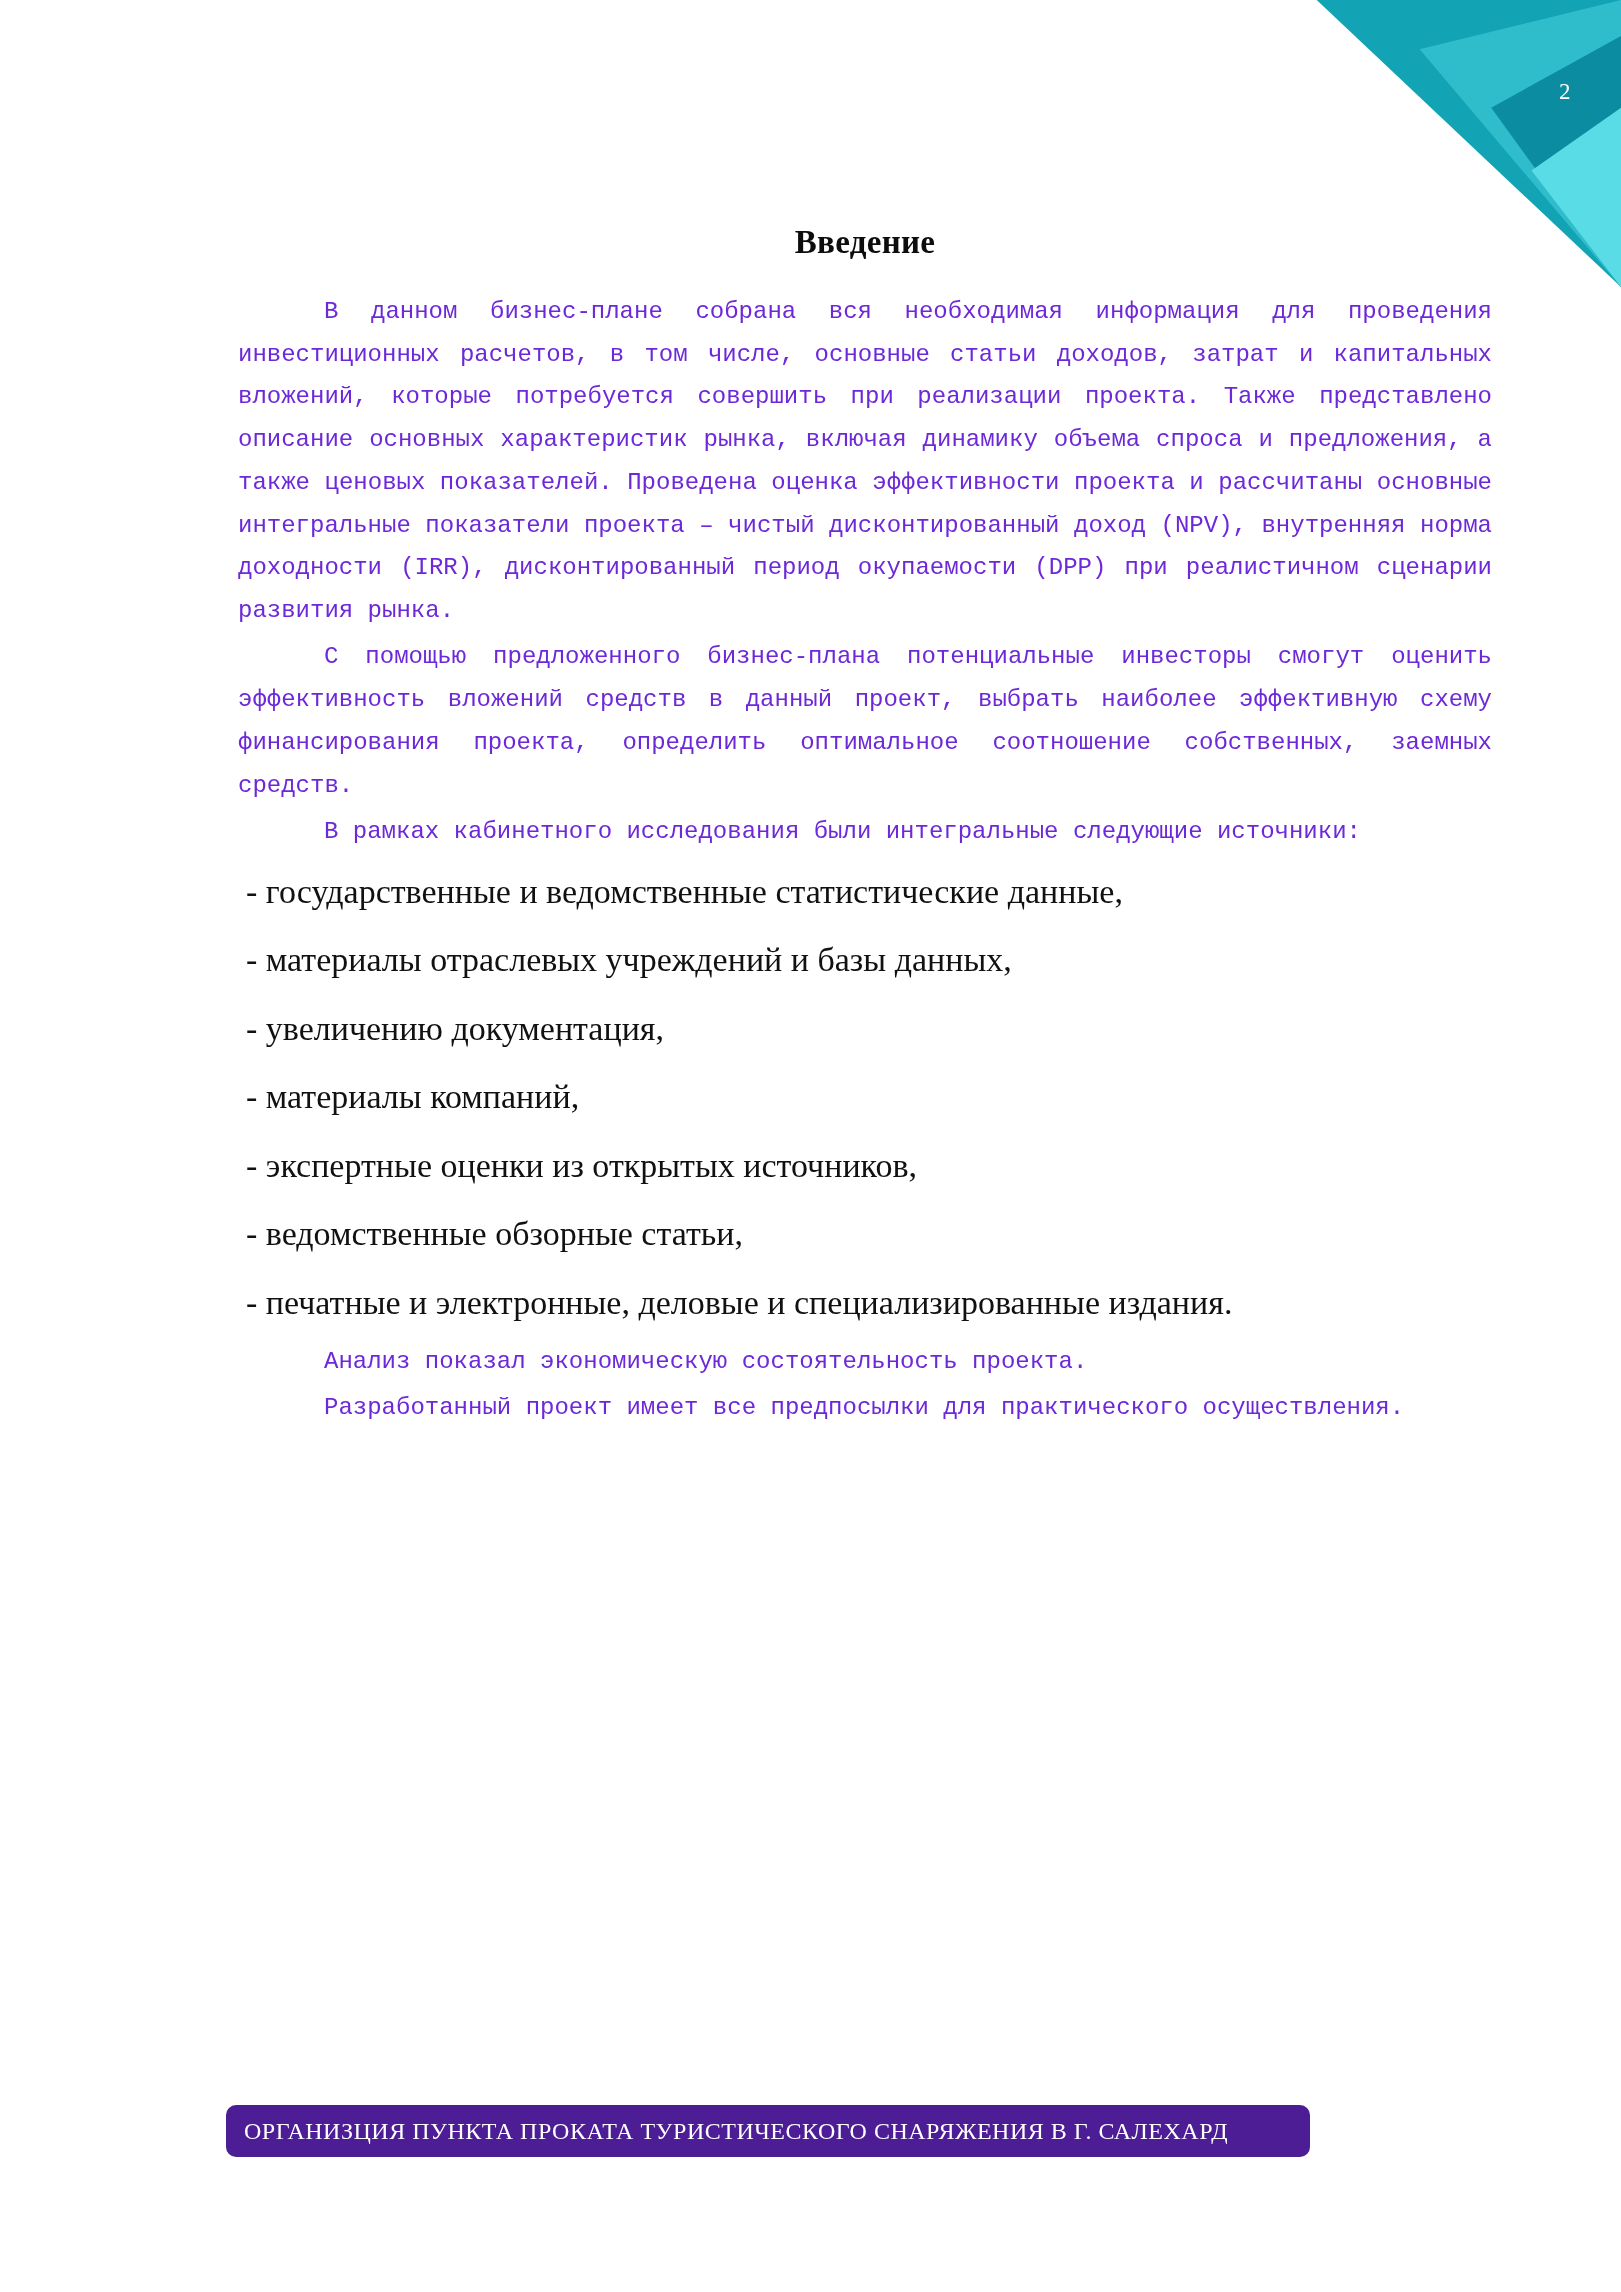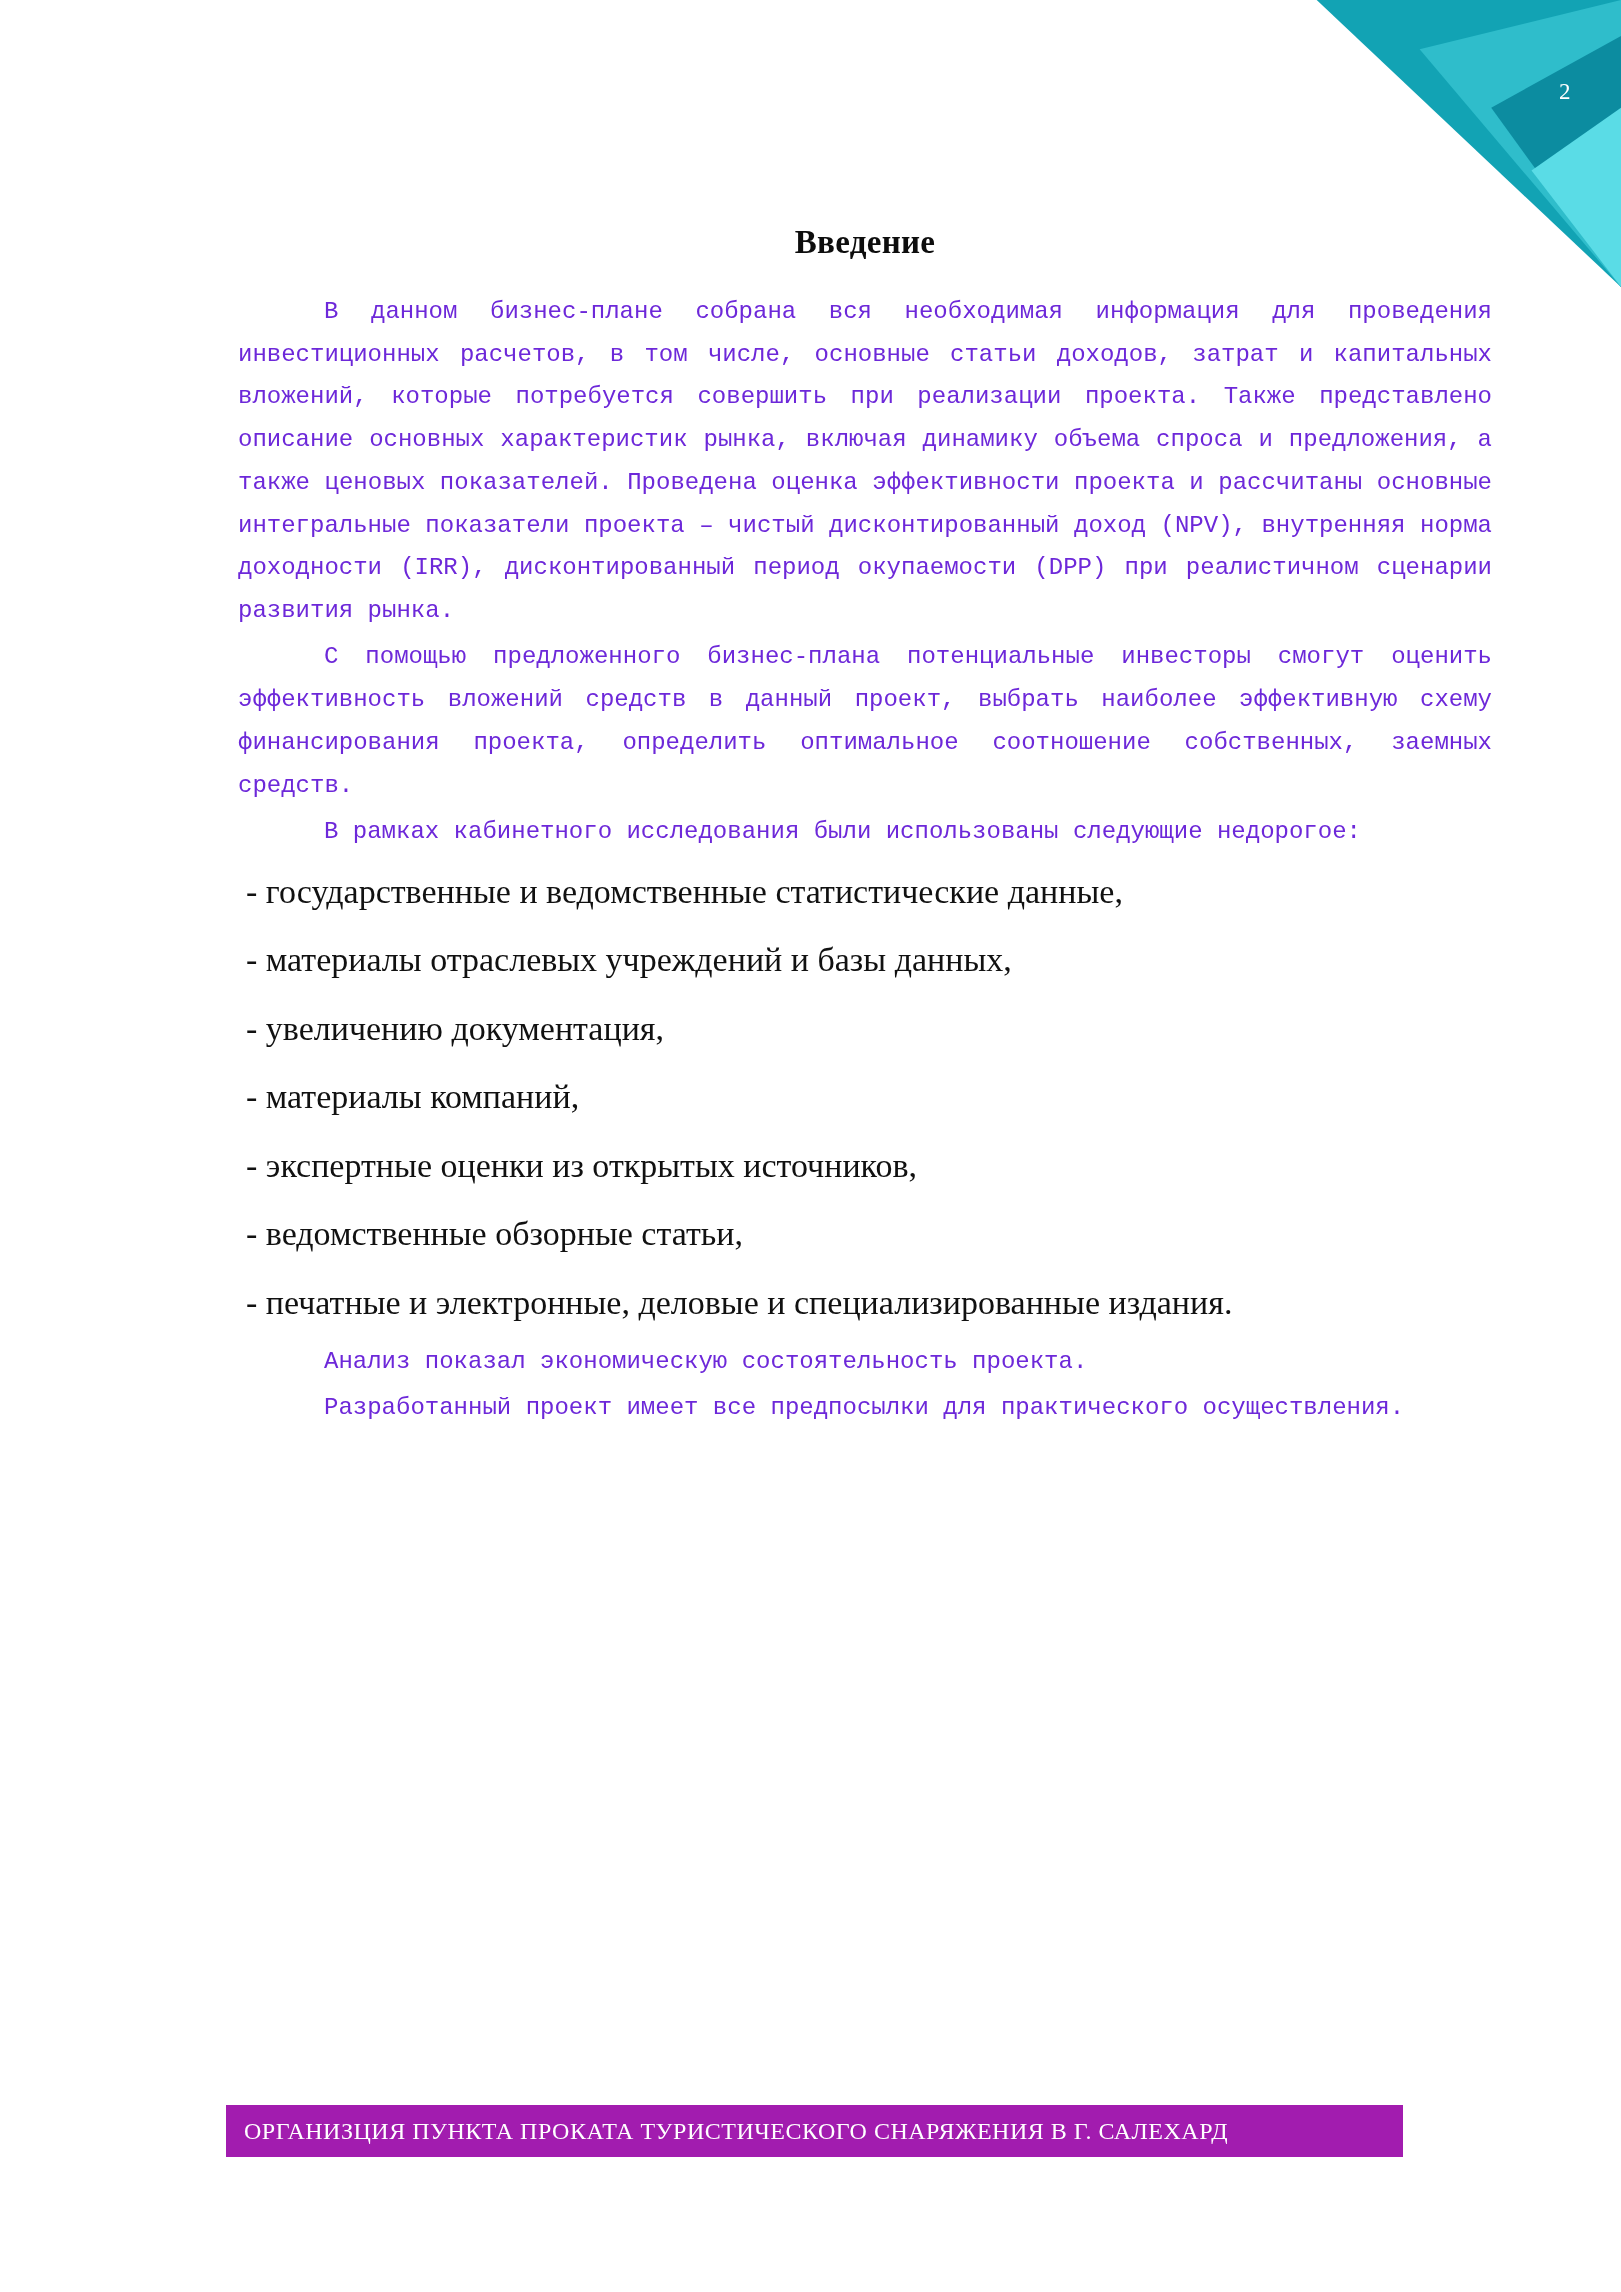--- a/index.html
+++ b/index.html
@@ -95,25 +95,26 @@
     color: #111111;
     margin: 0;
     text-align: center;
   }
 
   
   .footer-banner {
     position: absolute;
     left: 226px;
     bottom: 136px;
-    width: 1177px;
+    width: 1084px;
     height: 52px;
-    background: #a21caf;
+    background: #4c1d95;
     display: flex;
     align-items: center;
+    border-radius: 10px;
   }
 
   .footer-banner .footer-text {
     font-family: "Liberation Serif", serif;
     font-size: 24px;
     color: #ffffff;
     padding-left: 18px;
     letter-spacing: 0.5px;
     white-space: nowrap;
   }
@@ -131,21 +132,21 @@
   </svg>
 
   <div class="page-number">2</div>
 
   <div class="content">
 
     <h1 class="doc-title">Введение</h1>
 
     <p class="para">В данном бизнес-плане собрана вся необходимая информация для проведения инвестиционных расчетов, в том числе, основные статьи доходов, затрат и капитальных вложений, которые потребуется совершить при реализации проекта. Также представлено описание основных характеристик рынка, включая динамику объема спроса и предложения, а также ценовых показателей. Проведена оценка эффективности проекта и рассчитаны основные интегральные показатели проекта – чистый дисконтированный доход (NPV), внутренняя норма доходности (IRR), дисконтированный период окупаемости (DPP) при реалистичном сценарии развития рынка.</p>
     <p class="para">С помощью предложенного бизнес-плана потенциальные инвесторы смогут оценить эффективность вложений средств в данный проект, выбрать наиболее эффективную схему финансирования проекта, определить оптимальное соотношение собственных, заемных средств.</p>
-    <p class="para">В рамках кабинетного исследования были использованы следующие недорогое:</p>
+    <p class="para">В рамках кабинетного исследования были интегральные следующие источники:</p>
 
     <p class="list-line">- государственные и ведомственные статистические данные,</p>
     <p class="list-line">- материалы отраслевых учреждений и базы данных,</p>
     <p class="list-line">- увеличению документация,</p>
     <p class="list-line">- материалы компаний,</p>
     <p class="list-line">- экспертные оценки из открытых источников,</p>
     <p class="list-line">- ведомственные обзорные статьи,</p>
     <p class="list-line">- печатные и электронные, деловые и специализированные издания.</p>
 
     <p class="para">Анализ показал экономическую состоятельность проекта.</p>

